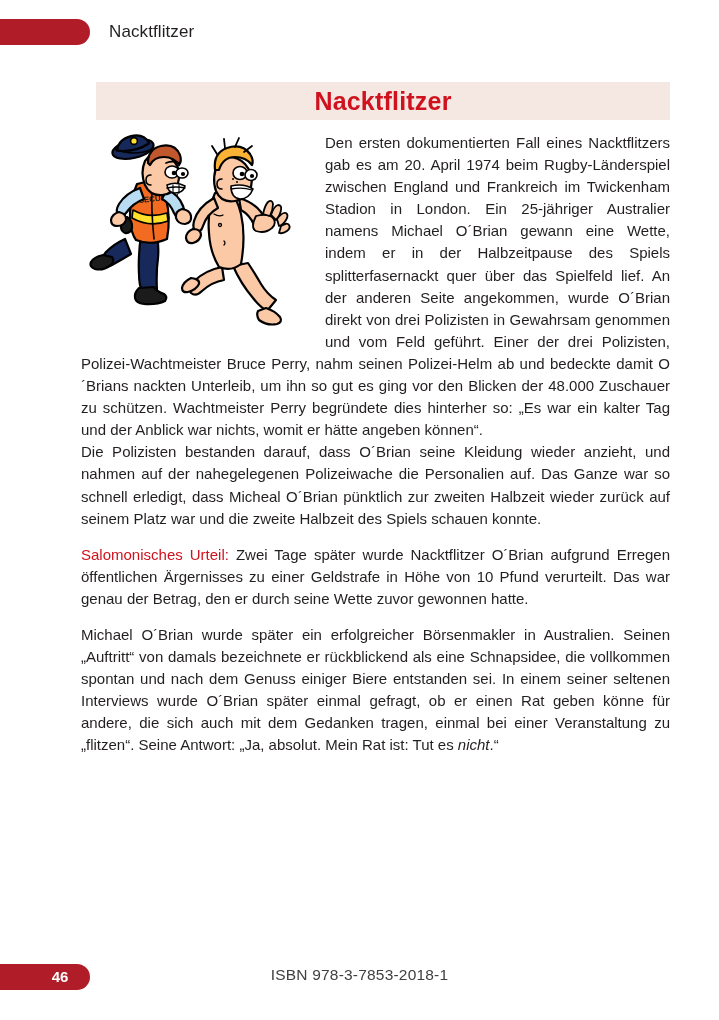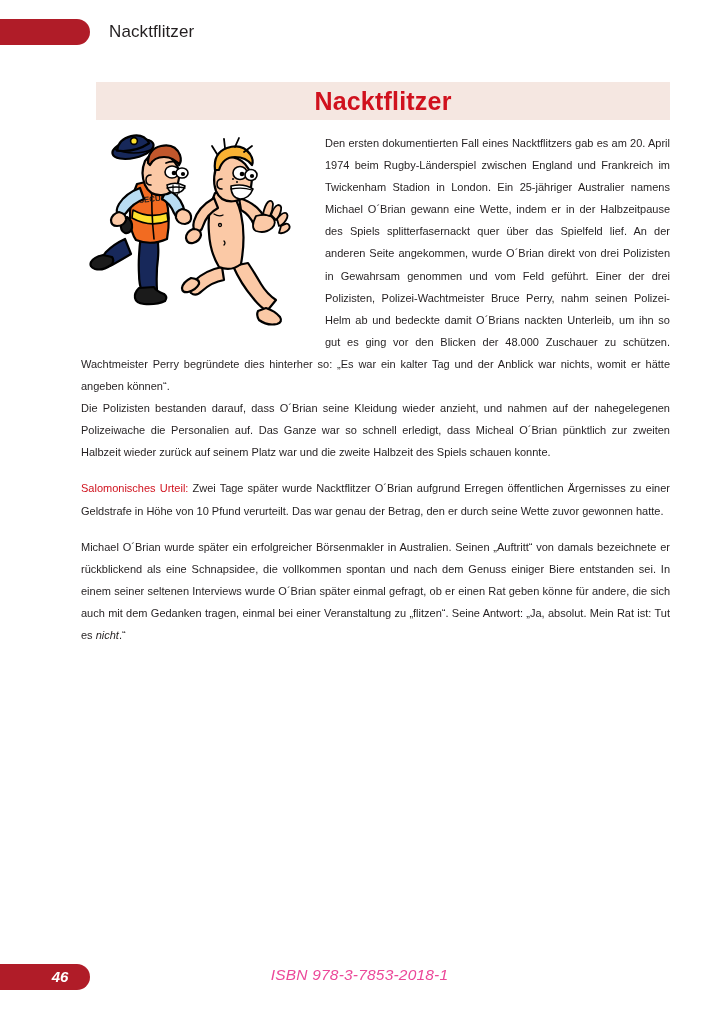--- a/index.html
+++ b/index.html
@@ -66,21 +66,21 @@
 
   
   .article {
     position: absolute;
     left: 81px;
     top: 132px;
     width: 589px;
   }
   .article p {
     margin: 0;
-    font-size: 11px;
+    font-size: 15px;
     line-height: 22.1px;
     text-align: justify;
     color: #231f20;
   }
 
   
   .illustration {
     float: left;
     width: 238px;
     height: 212px;
@@ -100,21 +100,20 @@
   }
   .ital { font-style: italic; margin-top: 20px; }
 
   
   .page-footer {
     position: absolute;
     left: 0;
     bottom: 0;
     width: 687px;
     height: 74px;
-    font-style: italic;
   }
   .footer-tab {
     position: absolute;
     left: -40px;
     top: 18px;
     width: 130px;
     height: 26px;
     background: #b01c28;
     border-radius: 0 14px 14px 0;
   }
@@ -130,21 +129,21 @@
     font-size: 15px;
     font-weight: bold;
   }
   .footer-isbn {
     position: absolute;
     left: 0;
     top: 20px;
     width: 719px;
     text-align: center;
     font-size: 15.5px;
-    color: #ec4899;
+    color: #404040;
     letter-spacing: 0.2px;
   }
 </style>
 </head>
 <body>
 
 <div class="page-header">
   <div class="header-tab"></div>
   <div class="header-title">Nacktflitzer</div>
 </div>

